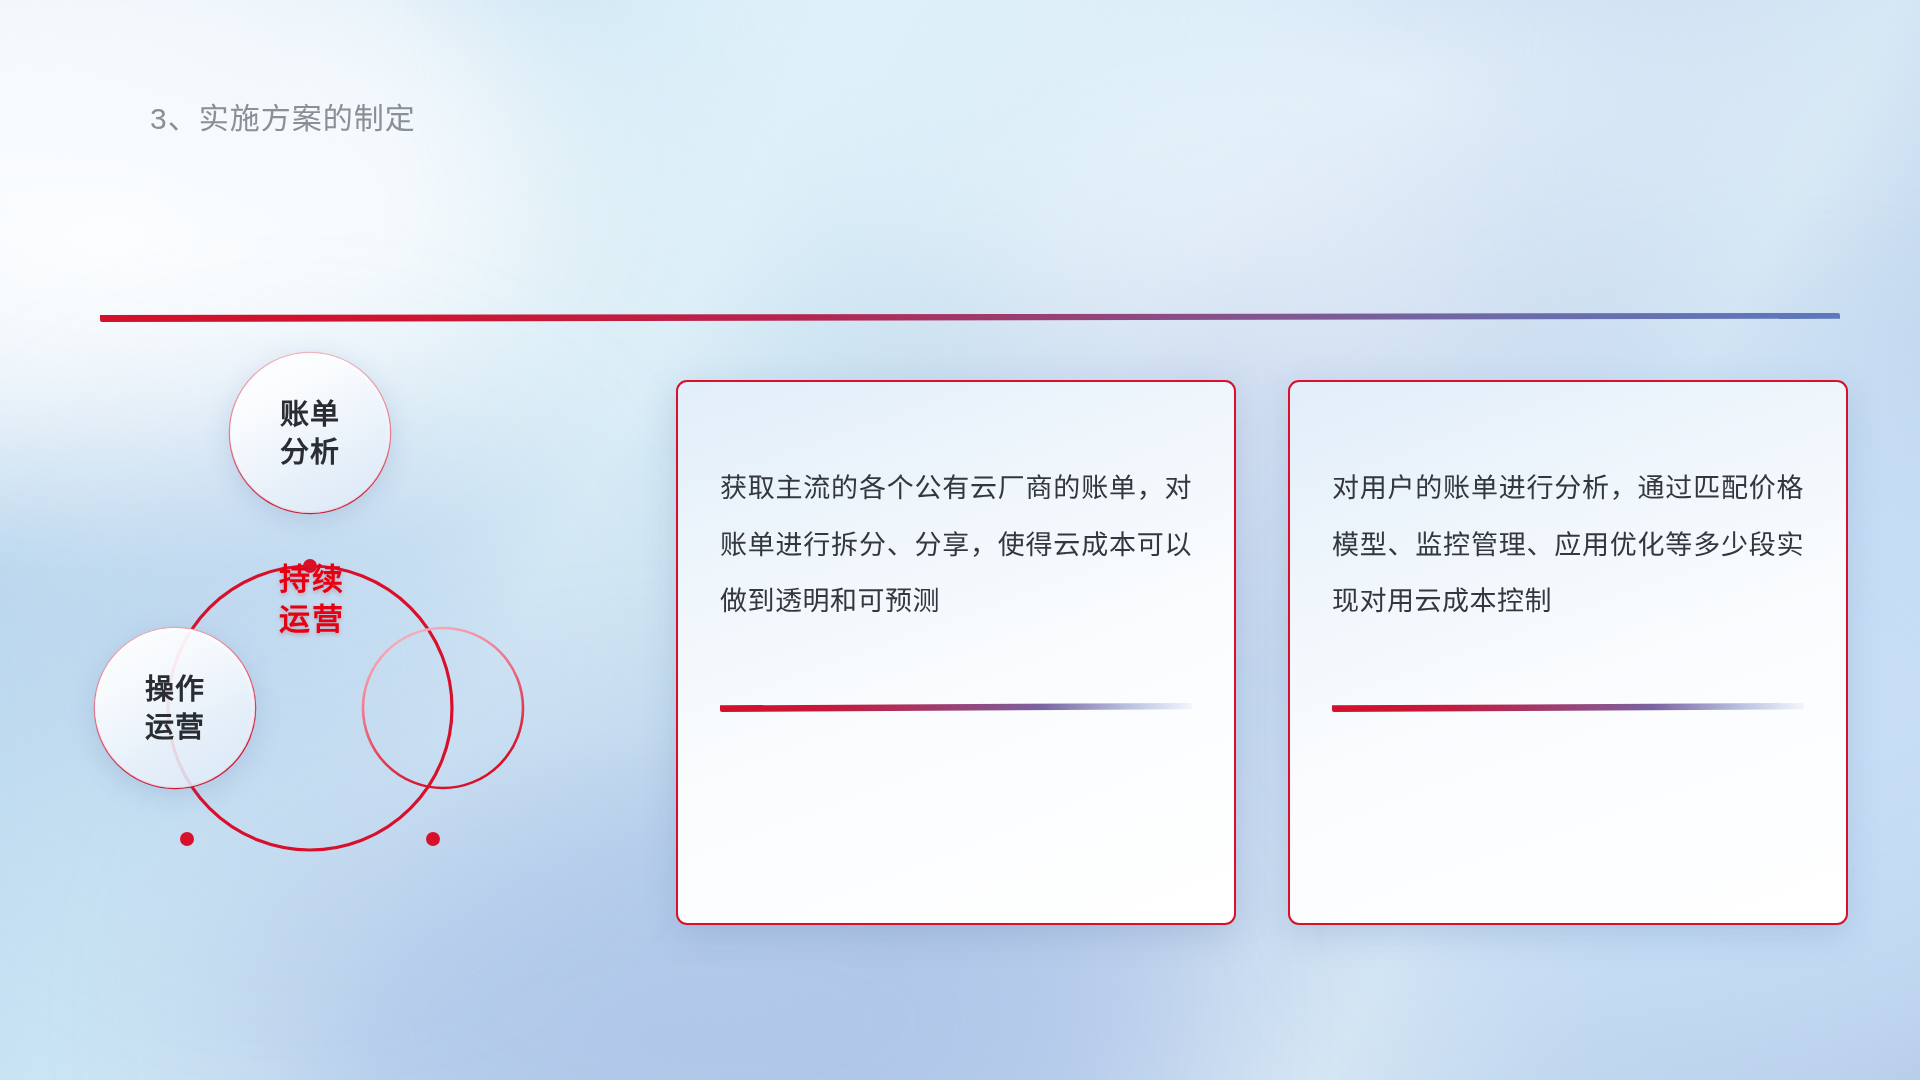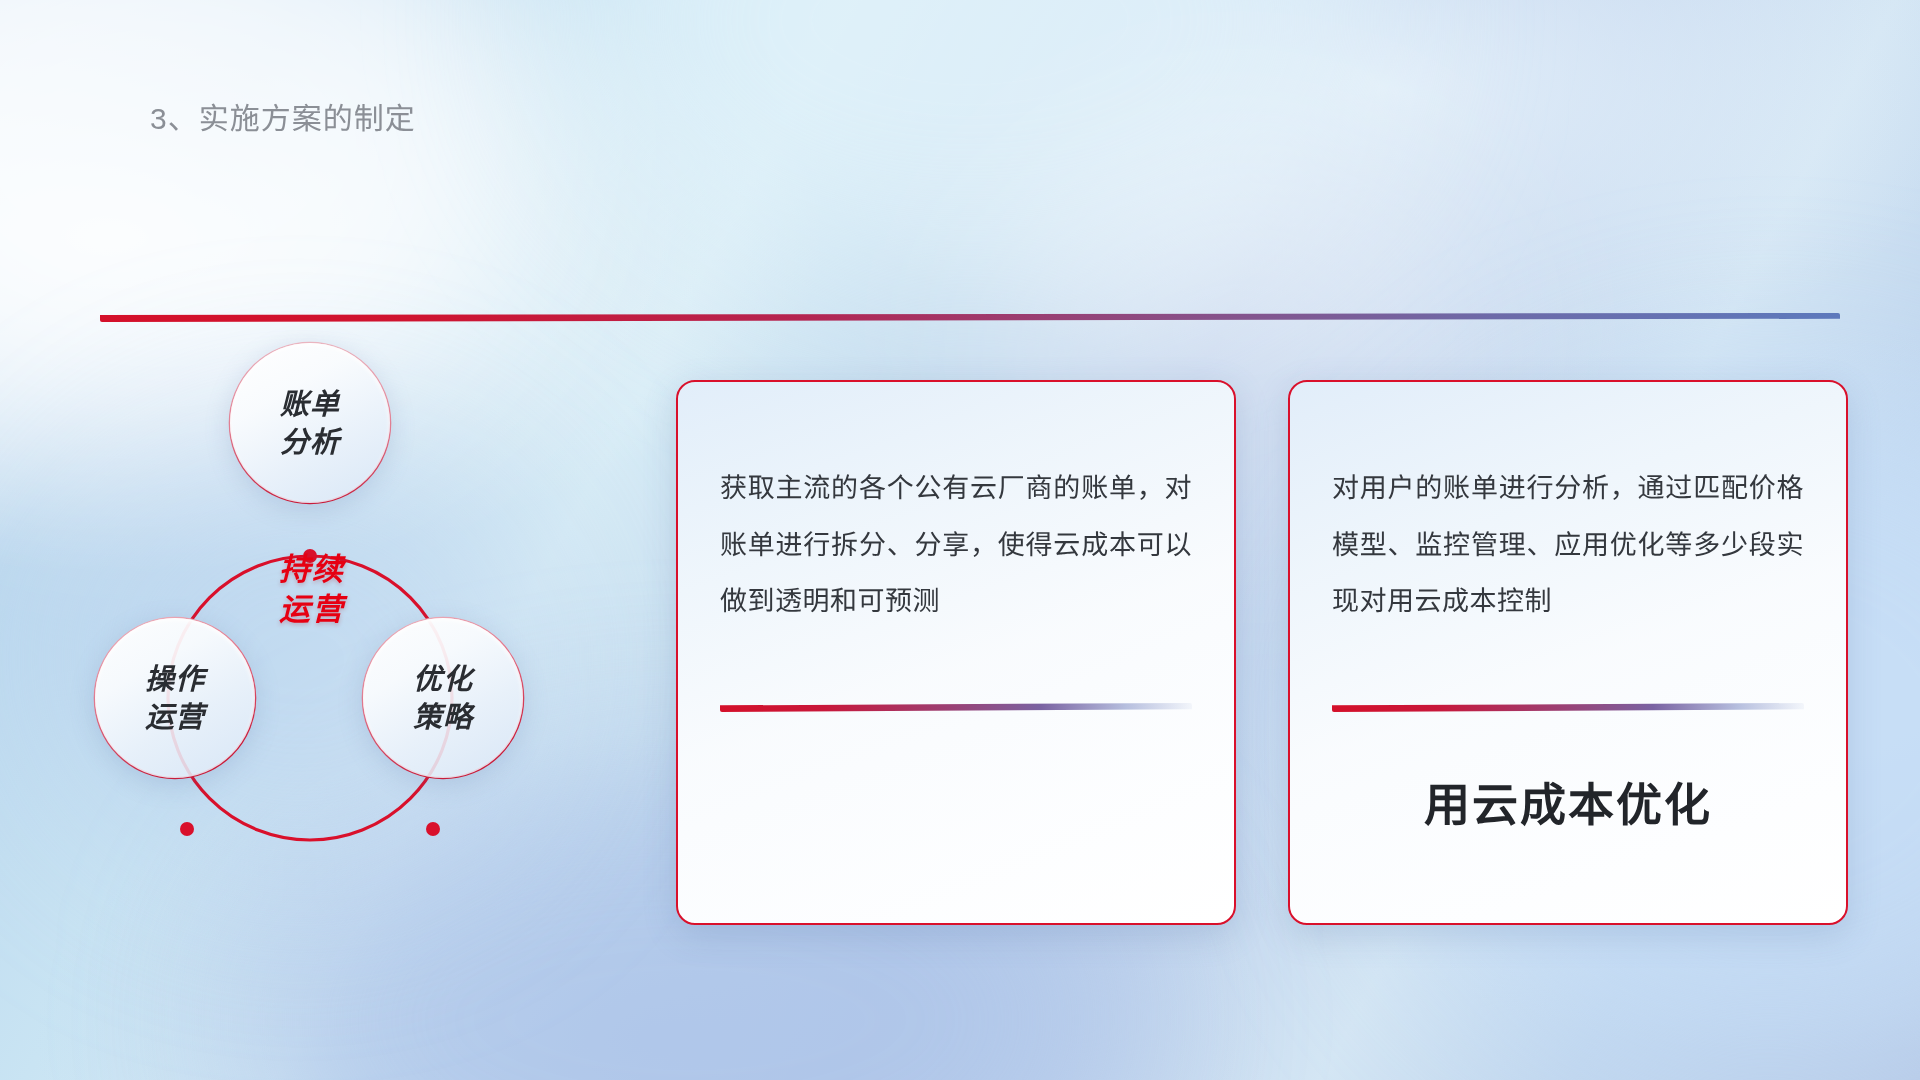--- a/index.html
+++ b/index.html
@@ -93,24 +93,23 @@
       #d4102a 0%, #cf1430 18%, #b52450 40%,
       #8a4e86 62%, #6d6aa8 80%, #5d79bc 100%);
     clip-path: polygon(0 22%, 100% 0, 100% 64%, 0 100%);
     border-radius: 2px;
   }
 
   
   .venn {
     position: absolute;
     left: 95px;
-    top: 343px;
+    top: 353px;
     width: 470px;
     height: 560px;
-    font-style: italic;
   }
   .glass-circle {
     position: absolute;
     border-radius: 50%;
     background: linear-gradient(150deg,
       rgba(255,255,255,0.97) 0%,
       rgba(250,252,254,0.93) 32%,
       rgba(236,243,251,0.88) 62%,
       rgba(219,232,247,0.86) 100%);
     box-shadow: 0 6px 26px rgba(90,120,170,0.22),
@@ -158,21 +157,21 @@
   .cards {
     position: absolute;
     left: 676px;
     top: 380px;
     display: flex;
     gap: 52px;
   }
   .card {
     width: 560px;
     height: 545px;
-    border-radius: 19px;
+    border-radius: 11px;
     border: 2px solid #d9102b;
     background: linear-gradient(160deg,
       rgba(226,238,250,0.96) 0%,
       rgba(239,246,252,0.97) 26%,
       rgba(250,252,254,0.98) 52%,
       rgba(253,254,255,0.99) 76%,
       rgba(255,255,255,1) 100%);
     box-shadow: 0 10px 34px rgba(80,110,160,0.20);
     padding: 78px 42px 0 42px;
     box-sizing: border-box;
@@ -276,26 +275,20 @@
       </div>
     </div>
 
     <div class="glass-circle c-left">
       <div class="label">
         <span>操作</span><br>
         <span>运营</span>
       </div>
     </div>
 
-    <div class="glass-circle c-right">
-      <div class="label">
-        <span>优化</span><br>
-        <span>策略</span>
-      </div>
-    </div>
 
     <div class="venn-center-label">
       <span>持续</span><br>
       <span>运营</span>
     </div>
   </div>
 
   <div class="cards">
 
     <div class="card">
@@ -303,18 +296,17 @@
       <div class="card-divider">
         <div class="bar"></div>
       </div>
     </div>
 
     <div class="card">
       <div class="card-body">对用户的账单进行分析，通过匹配价格模型、监控管理、应用优化等多少段实现对用云成本控制</div>
       <div class="card-divider">
         <div class="bar"></div>
       </div>
-      <div class="card-title">用云成本优化</div>
     </div>
 
   </div>
 
 </div>
 
 </body></html>

